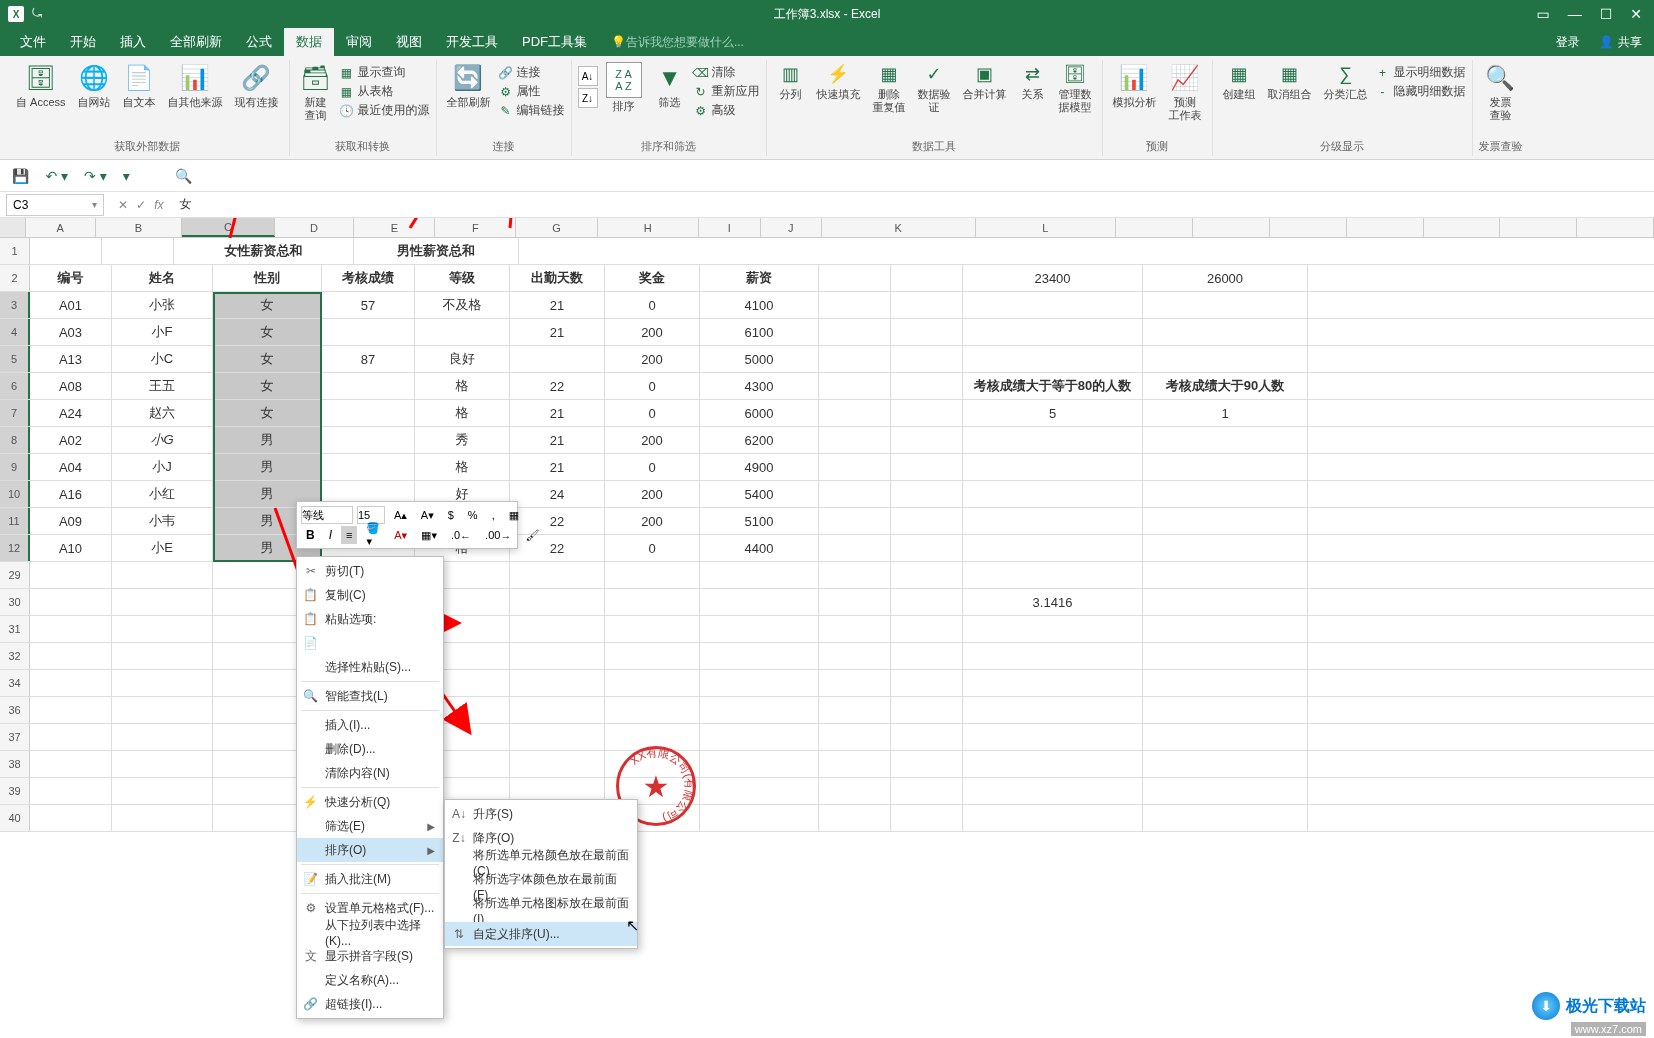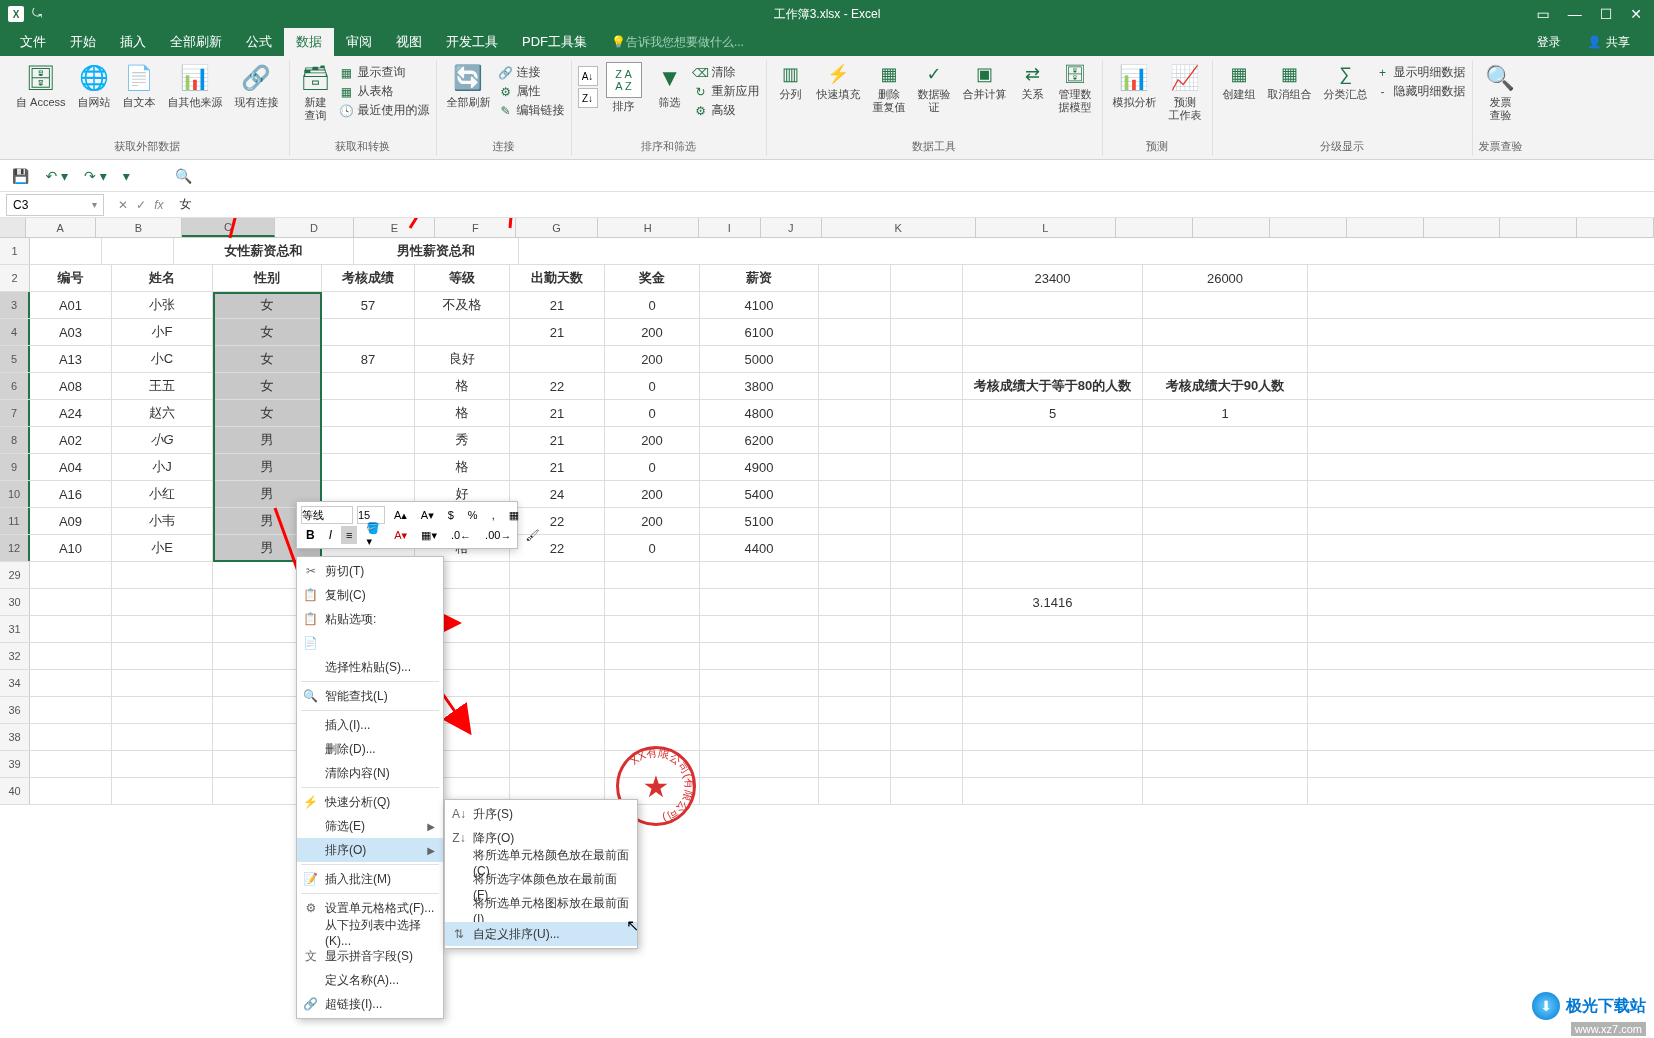--- a/index.html
+++ b/index.html
@@ -7,21 +7,21 @@
 .titlebar{height:28px;background:#217346;color:#fff;display:flex;align-items:center;position:relative}
 .titlebar .left-icons{display:flex;gap:8px;padding-left:8px}
 .titlebar .excel-icon{width:16px;height:16px;background:#fff;color:#217346;font-weight:bold;font-size:10px;display:flex;align-items:center;justify-content:center;border-radius:2px}
 .titlebar .title{position:absolute;left:50%;transform:translateX(-50%);font-size:12px}
 .titlebar .win-controls{margin-left:auto;display:flex;gap:18px;padding-right:12px;align-items:center}
 .titlebar .win-controls span{font-size:14px;cursor:pointer}
 .menubar{height:28px;background:#217346;color:#fff;display:flex;align-items:stretch;padding-left:8px}
 .menubar .tab{padding:0 12px;display:flex;align-items:center;cursor:pointer;font-size:13px}
 .menubar .tab.active{background:#f3f3f3;color:#217346}
 .menubar .tellme{color:#a0d0b8;margin-left:12px;display:flex;align-items:center;font-size:12px}
-.menubar .right{margin-left:auto;display:flex;align-items:center;gap:27px;padding-right:24px}
+.menubar .right{margin-left:auto;display:flex;align-items:center;gap:20px;padding-right:12px}
 .ribbon{height:104px;background:#f3f3f3;border-bottom:1px solid #d4d4d4;display:flex;padding:4px 6px 0}
 .ribbon-group{border-right:1px solid #e0e0e0;padding:0 6px;display:flex;flex-direction:column;align-items:center;justify-content:space-between;height:96px}
 .ribbon-group .controls{display:flex;gap:4px;align-items:flex-start;flex:1}
 .ribbon-group .label{font-size:11px;color:#666;padding:2px 0}
 .ribbon-btn{display:flex;flex-direction:column;align-items:center;gap:2px;padding:2px 4px;cursor:pointer;min-width:36px}
 .ribbon-btn .icon{width:24px;height:24px;display:flex;align-items:center;justify-content:center;font-size:18px;color:#217346}
 .ribbon-btn .icon.big{width:32px;height:32px;font-size:24px}
 .ribbon-btn .txt{font-size:11px;color:#444;text-align:center;line-height:1.2}
 .ribbon-list{display:flex;flex-direction:column;gap:2px;padding-top:4px}
 .ribbon-list div{font-size:11px;color:#444;display:flex;align-items:center;gap:4px;white-space:nowrap}
@@ -416,36 +416,36 @@
       </div>
       <div class="row">
         <div class="row-h sel">6</div>
         <div class="cell" style="width: 82px;">A08</div>
         <div class="cell" style="width: 101px;">王五</div>
         <div class="cell selected" style="width: 109px;">女</div>
         <div class="cell" style="width: 93px;"></div>
         <div class="cell" style="width: 95px;">格</div>
         <div class="cell" style="width: 95px;">22</div>
         <div class="cell" style="width: 95px;">0</div>
-        <div class="cell" style="width: 119px;">3800</div>
+        <div class="cell" style="width: 119px;">4300</div>
         <div class="cell" style="width: 72px;"></div>
         <div class="cell" style="width: 72px;"></div>
         <div class="cell bold" style="width: 180px;">考核成绩大于等于80的人数</div>
         <div class="cell bold" style="width: 165px;">考核成绩大于90人数</div>
       </div>
       <div class="row">
         <div class="row-h sel">7</div>
         <div class="cell" style="width: 82px;">A24</div>
         <div class="cell" style="width: 101px;">赵六</div>
         <div class="cell selected" style="width: 109px;">女</div>
         <div class="cell" style="width: 93px;"></div>
         <div class="cell" style="width: 95px;">格</div>
         <div class="cell" style="width: 95px;">21</div>
         <div class="cell" style="width: 95px;">0</div>
-        <div class="cell" style="width: 119px;">4800</div>
+        <div class="cell" style="width: 119px;">6000</div>
         <div class="cell" style="width: 72px;"></div>
         <div class="cell" style="width: 72px;"></div>
         <div class="cell" style="width: 180px;">5</div>
         <div class="cell" style="width: 165px;">1</div>
       </div>
       <div class="row">
         <div class="row-h sel">8</div>
         <div class="cell" style="width: 82px;">A02</div>
         <div class="cell" style="width: 101px; font-style: italic;">小G</div>
         <div class="cell selected" style="width: 109px;">男</div>
@@ -589,20 +589,35 @@
         <div class="cell" style="width: 95px;"></div>
         <div class="cell" style="width: 95px;"></div>
         <div class="cell" style="width: 119px;"></div>
         <div class="cell" style="width: 72px;"></div>
         <div class="cell" style="width: 72px;"></div>
         <div class="cell" style="width: 180px;"></div>
         <div class="cell" style="width: 165px;"></div>
       </div>
       <div class="row">
         <div class="row-h">36</div>
+        <div class="cell" style="width: 82px;"></div>
+        <div class="cell" style="width: 101px;"></div>
+        <div class="cell" style="width: 109px;"></div>
+        <div class="cell" style="width: 93px;"></div>
+        <div class="cell" style="width: 95px;"></div>
+        <div class="cell" style="width: 95px;"></div>
+        <div class="cell" style="width: 95px;"></div>
+        <div class="cell" style="width: 119px;"></div>
+        <div class="cell" style="width: 72px;"></div>
+        <div class="cell" style="width: 72px;"></div>
+        <div class="cell" style="width: 180px;"></div>
+        <div class="cell" style="width: 165px;"></div>
+      </div>
+      <div class="row">
+        <div class="row-h">37</div>
         <div class="cell" style="width: 82px;"></div>
         <div class="cell" style="width: 101px;"></div>
         <div class="cell" style="width: 109px;"></div>
         <div class="cell" style="width: 93px;"></div>
         <div class="cell" style="width: 95px;"></div>
         <div class="cell" style="width: 95px;"></div>
         <div class="cell" style="width: 95px;"></div>
         <div class="cell" style="width: 119px;"></div>
         <div class="cell" style="width: 72px;"></div>
         <div class="cell" style="width: 72px;"></div>

